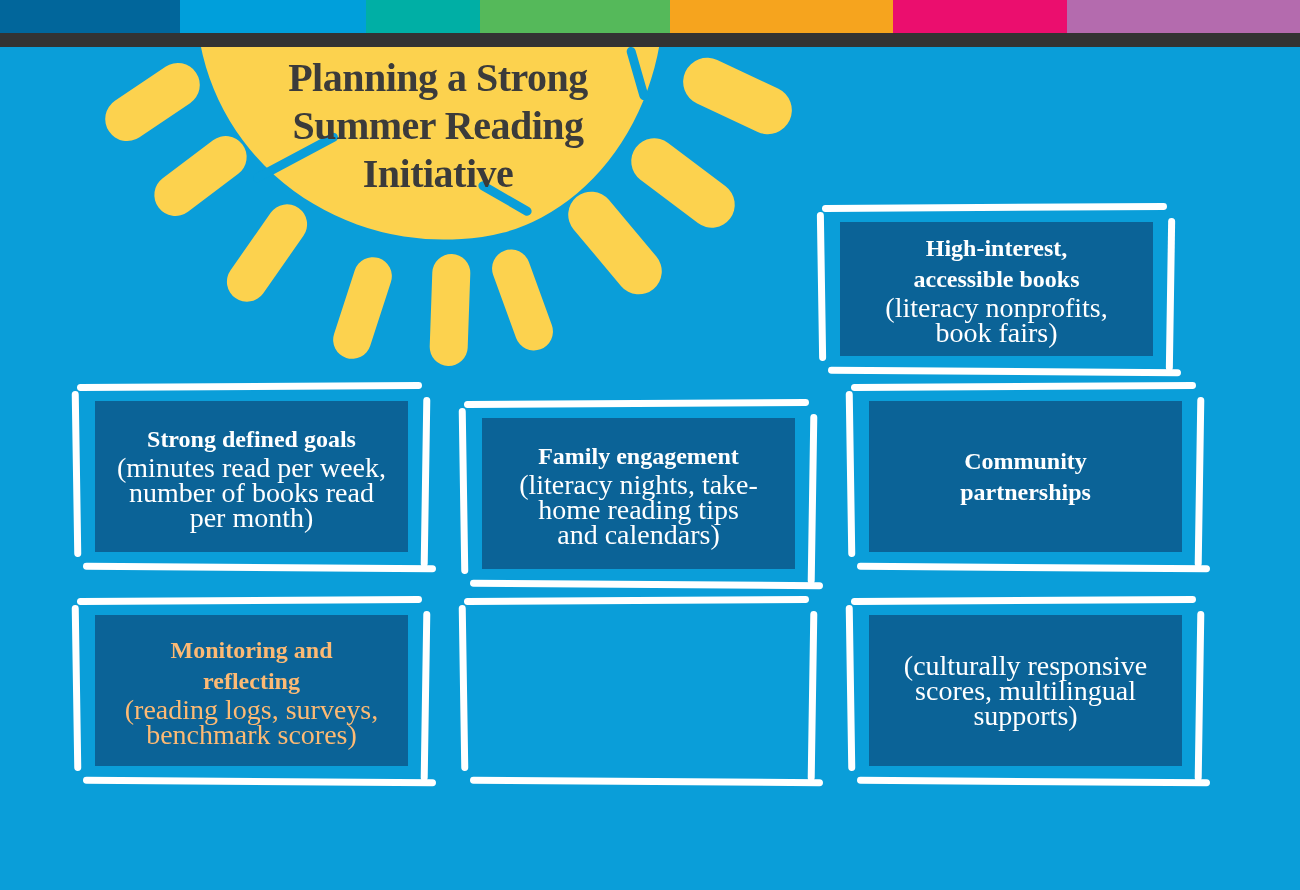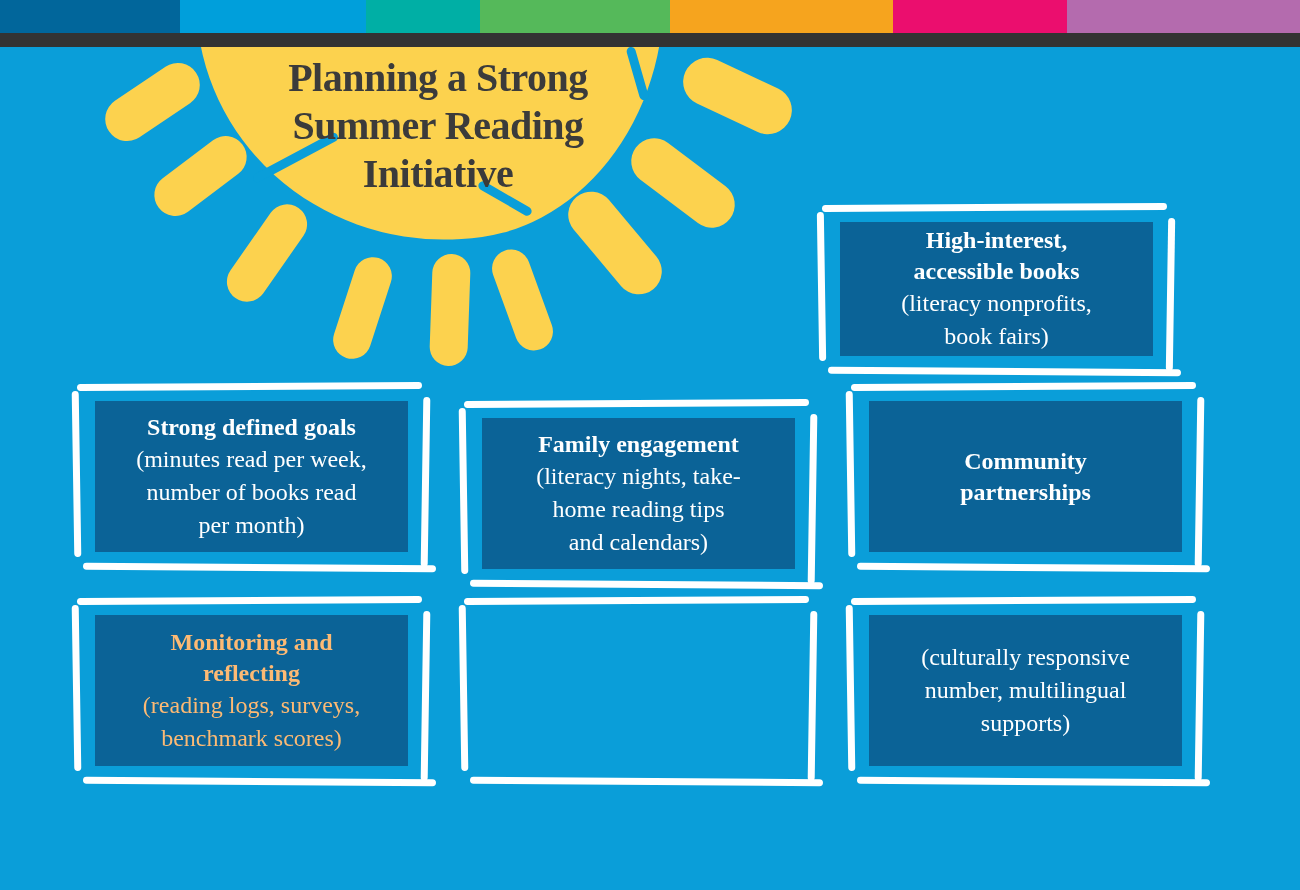--- a/index.html
+++ b/index.html
@@ -53,21 +53,21 @@
   .st { left:4px;  right:8px;  top:0;      height:7px; transform:rotate(-0.35deg); }
   .sr { top:14px;  bottom:4px; right:1px;  width:7px;  transform:rotate(0.9deg); }
   .sb { left:10px; right:-6px; bottom:0;   height:7px; transform:rotate(0.4deg); }
   .sl { top:8px;   bottom:14px; left:0;    width:7px;  transform:rotate(-0.9deg); }
   .card-inner {
     position:absolute; left:22px; right:22px; top:18px; bottom:19px;
     display:flex; flex-direction:column; justify-content:center; align-items:center;
     text-align:center;
   }
   .card-title  { font-weight:bold; font-size:24px; line-height:31px; white-space:pre; }
-  .card-detail { font-weight:normal; font-size:24px; line-height:33px; white-space:pre; }
+  .card-detail { font-weight:normal; font-size:28px; line-height:25px; white-space:pre; }
   
   #card-0 { left:818px; top:173px; height:171px;margin-top:31px; }
   #card-1 { left:73px;  top:383px; }
   #card-2 { left:460px; top:400px; }
   #card-3 { left:847px; top:383px; }
   #card-4 { left:73px;  top:597px; }
   #card-5 { left:460px; top:597px; }
   #card-6 { left:847px; top:597px; }
   
   #ray-1 { left:100px; top:80px;  width:105px; height:44px; transform:rotate(-34deg); }
@@ -188,18 +188,18 @@
     <div class="stroke sl" style="background-color: rgb(255, 255, 255);"></div>
   </div>
 
   <div class="card" id="card-6">
     <div class="stroke st" style="background-color: rgb(255, 255, 255);"></div>
     <div class="stroke sr" style="background-color: rgb(255, 255, 255);"></div>
     <div class="stroke sb" style="background-color: rgb(255, 255, 255);"></div>
     <div class="stroke sl" style="background-color: rgb(255, 255, 255);"></div>
     <div class="card-inner" style="background-color: rgb(11, 99, 151); color: rgb(255, 255, 255);">
       <div class="card-detail">(culturally responsive
-number, multilingual
+scores, multilingual
 supports)</div>
     </div>
   </div>
 
 </div>
 
 </body></html>

